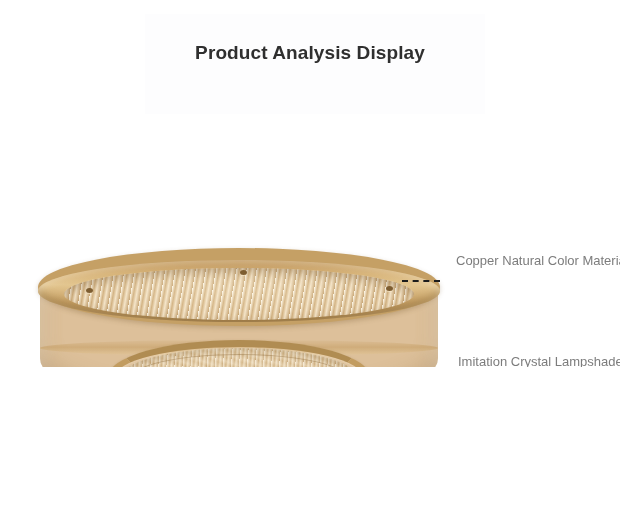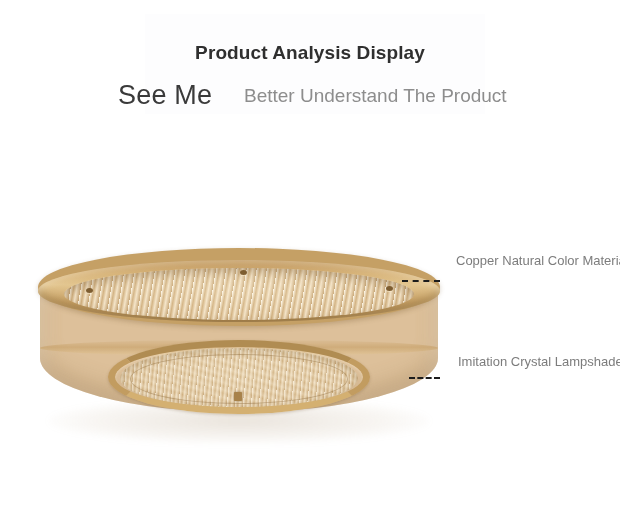--- a/index.html
+++ b/index.html
@@ -9,21 +9,21 @@
     background: #ffffff;
   }
   body {
     font-family: "Liberation Sans", sans-serif;
     -webkit-font-smoothing: antialiased;
   }
 
   #page {
     position: relative;
     width: 620px;
-    height: 519px;
+    height: 367px;
     background: #ffffff;
     overflow: hidden;
   }
 
   
   .header-panel {
     position: absolute;
     left: 145px;
     top: 14px;
     width: 340px;
@@ -309,24 +309,20 @@
 </style>
 </head>
 <body>
 
 <div id="page">
 
   <div class="header-panel"></div>
 
   <div class="title">Product Analysis Display</div>
 
-  <div class="subhead-row">
-    <div class="see-me">See Me</div>
-    <div class="tagline">Better Understand The Product</div>
-  </div>
 
   <div class="lamp-stage">
     <div class="lamp">
 
       <div class="lamp-shadow"></div>
 
       <div class="drum-side"></div>
       <div class="drum-band"></div>
 
       <div class="rim-outer"></div>

